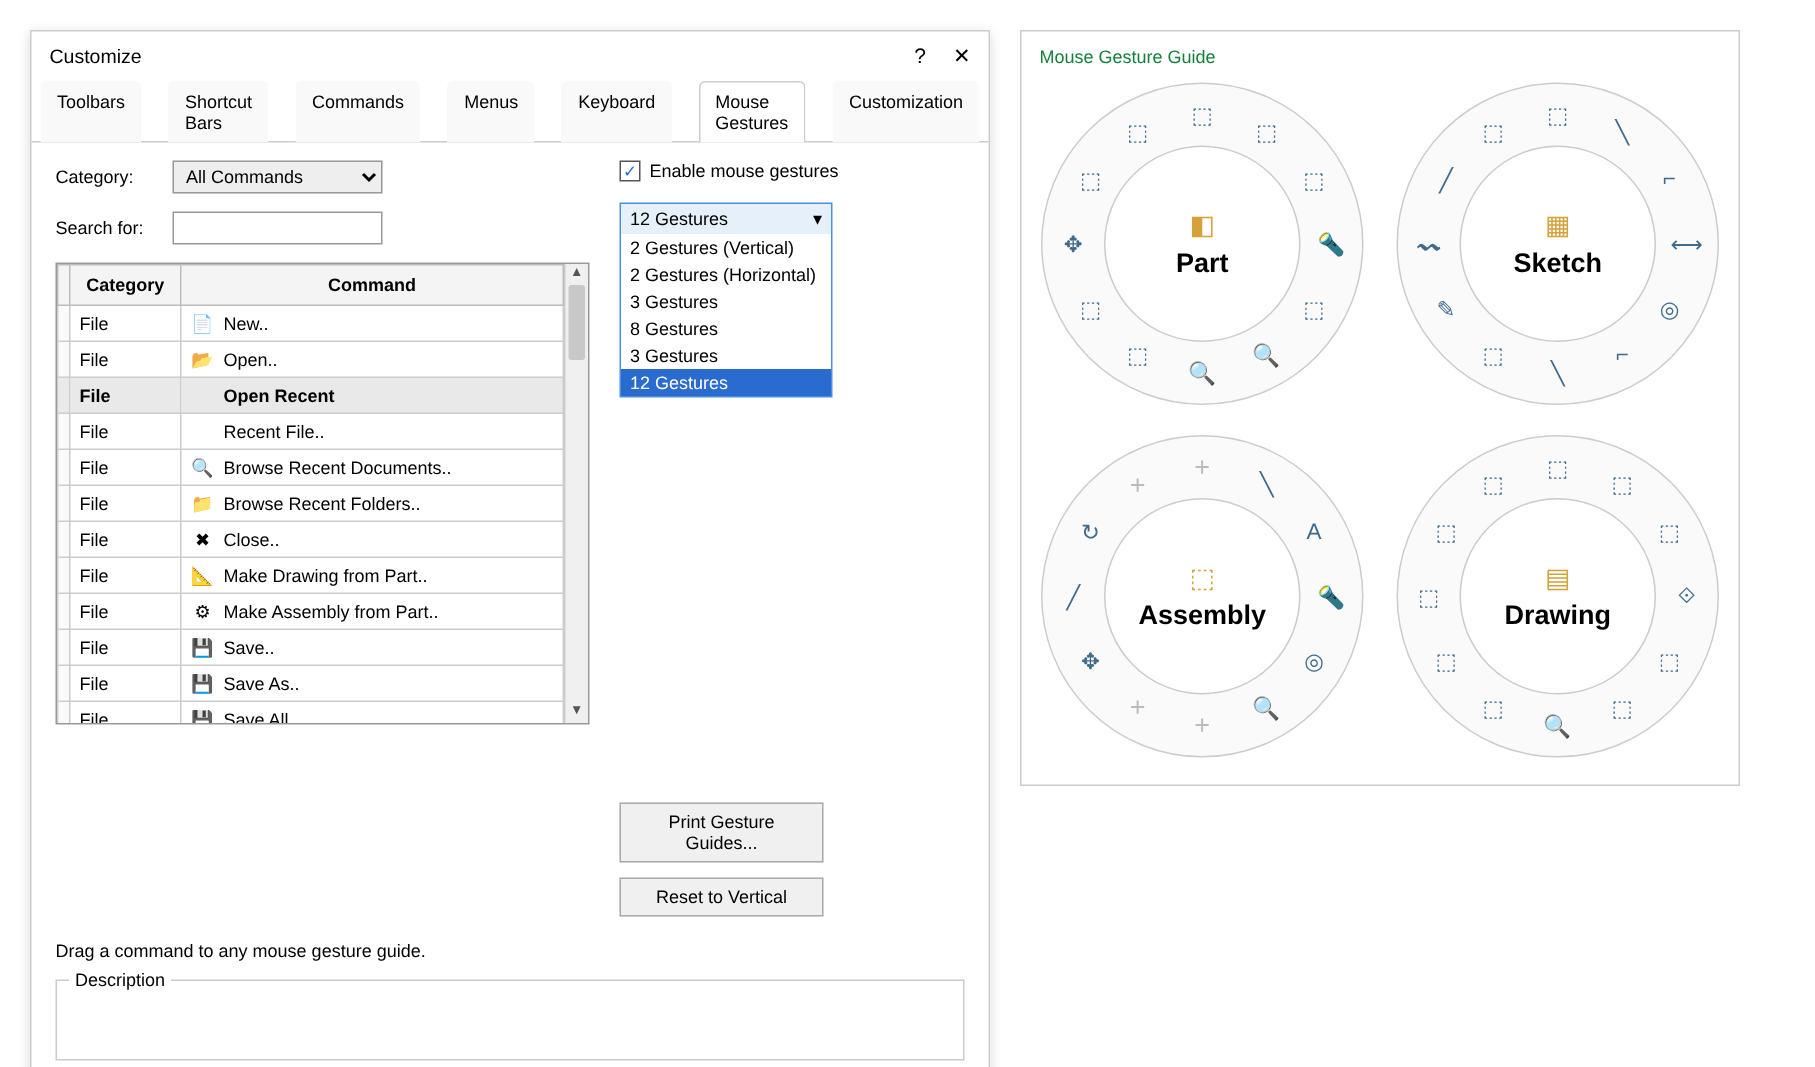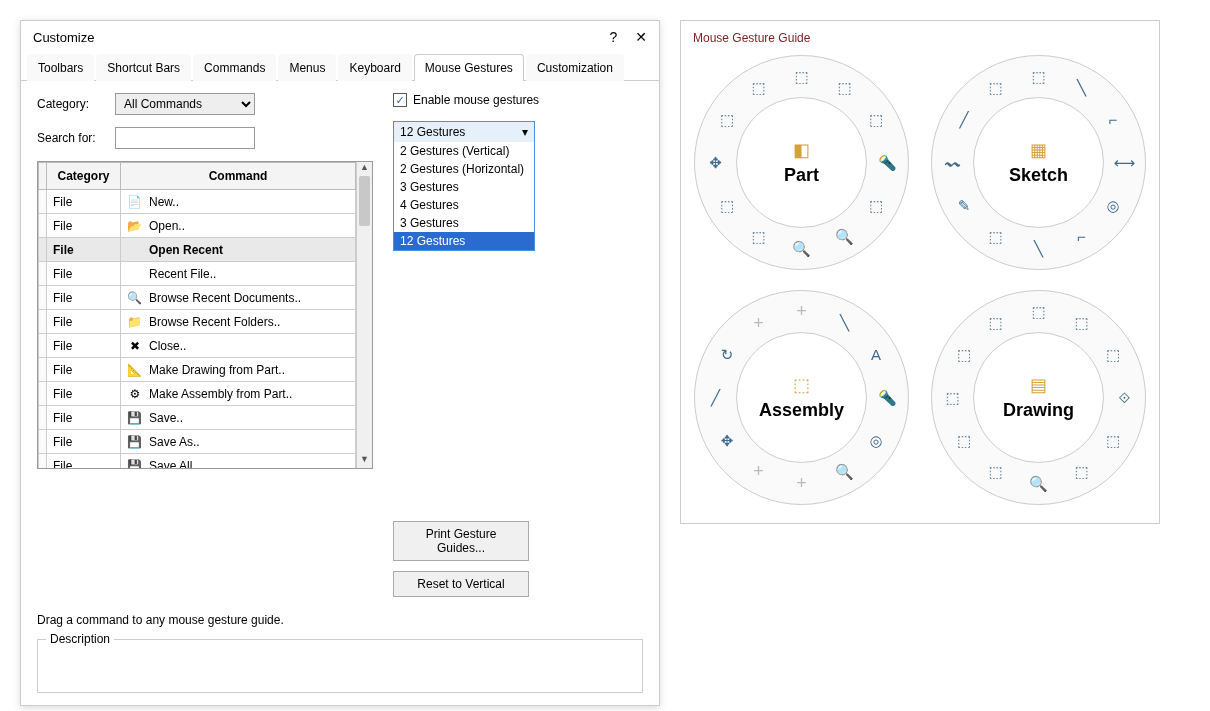--- a/index.html
+++ b/index.html
@@ -25,41 +25,41 @@
     padding: 8px 12px;
     font-size: 13px;
   }
   .titlebar-controls { display: flex; gap: 18px; align-items: center; }
   .titlebar-controls span { cursor: pointer; font-size: 14px; }
 
   .tabbar {
     display: flex;
     border-bottom: 1px solid #ccc;
     padding: 0 6px;
-    gap: 2px;
+    gap: 18px;
   }
   .tab {
     padding: 6px 10px;
     font-size: 12px;
     cursor: pointer;
     border: 1px solid transparent;
     border-bottom: none;
     border-radius: 4px 4px 0 0;
     position: relative;
     top: 1px;
     background: #f9f9f9;
   }
   .tab.active {
     background: #fff;
     border-color: #ccc;
   }
 
   .content {
     display: flex;
-    padding: 12px 26px 10px 16px;
+    padding: 12px 6px 10px 16px;
     gap: 20px;
   }
   .left-col { flex: 1; }
   .right-col { width: 240px; }
 
   .row { display: flex; align-items: center; gap: 8px; margin-bottom: 12px; }
   .label { width: 70px; }
   select.combo {
     height: 22px; font-size: 12px;
     border: 1px solid #999;
@@ -169,21 +169,21 @@
     background: #fff; padding: 0 4px; font-size: 12px;
   }
 
   
   .guide-panel {
     width: 480px;
     border: 1px solid #ccc;
     background: #fff;
     padding: 10px 12px 18px;
   }
-  .guide-title { color: #7f1d1d; font-size: 12px; margin-bottom: 10px; }
+  .guide-title { color: #15803d; font-size: 12px; margin-bottom: 10px; }
   .wheels {
     display: grid;
     grid-template-columns: 1fr 1fr;
     gap: 20px;
     justify-items: center;
   }
   .wheel {
     width: 215px; height: 215px; position: relative;
   }
   .ring-outer {
@@ -416,21 +416,21 @@
 
         <div class="dropdown-open">
           <div class="dropdown-selected">
             <span>12 Gestures</span>
             <span>▾</span>
           </div>
           <div class="dropdown-list" id="dropdown-list">
               <div>2 Gestures (Vertical)</div>
               <div>2 Gestures (Horizontal)</div>
               <div>3 Gestures</div>
-              <div>4 Gestures</div>
+              <div>8 Gestures</div>
               <div>3 Gestures</div>
               <div class="sel">12 Gestures</div>
             </div>
         </div>
 
         <div style="height:270px"></div>
         <div class="button wide" style="margin-bottom:10px">Print Gesture Guides...</div>
         <div class="button wide">Reset to Vertical</div>
       </div>
     </div>

